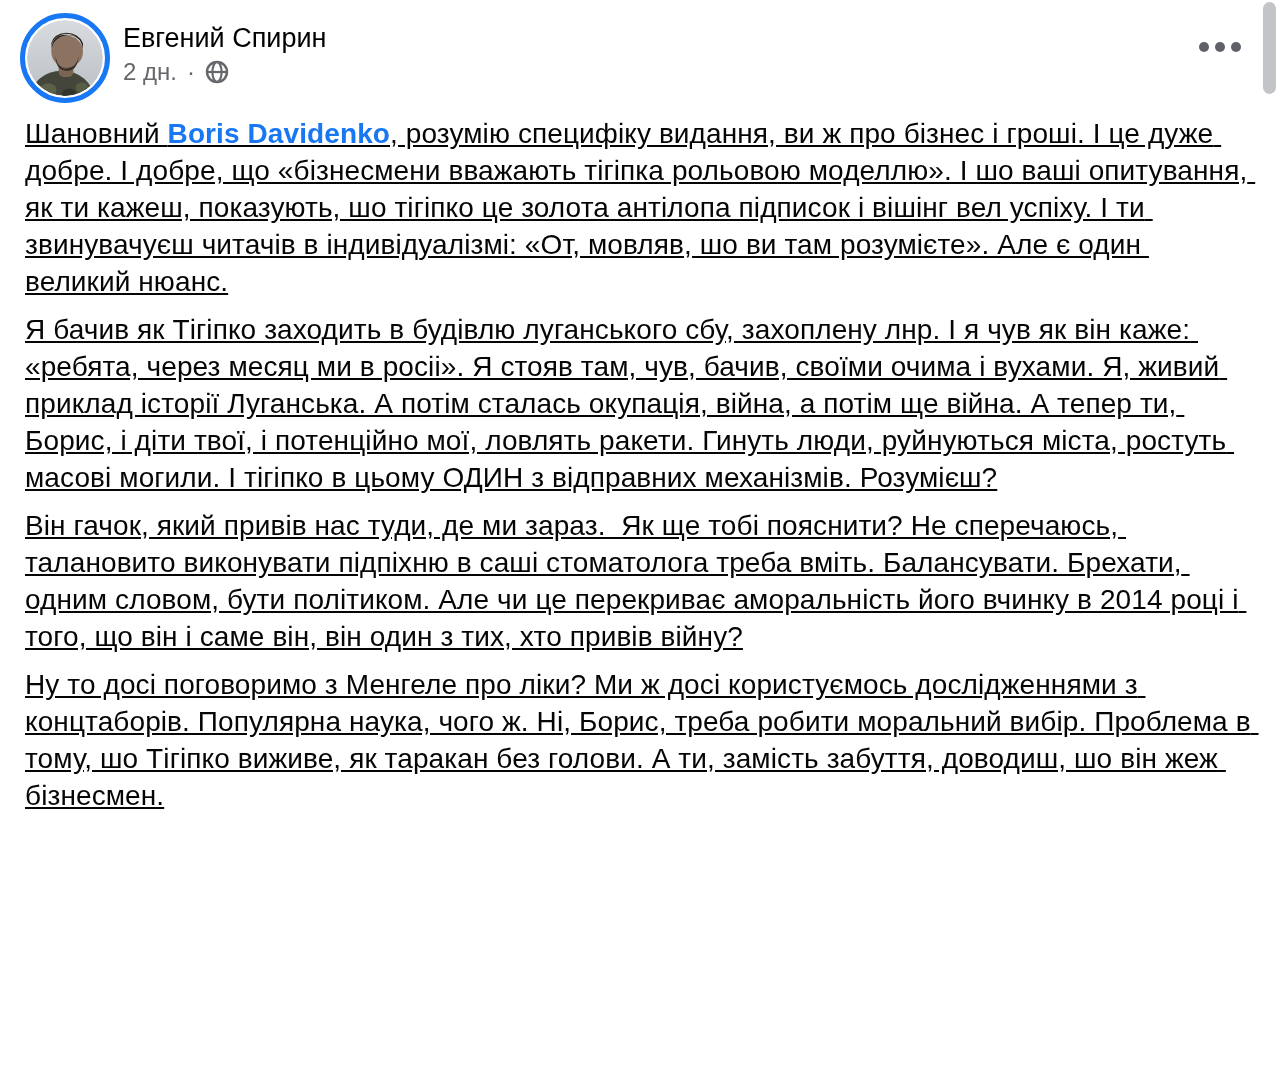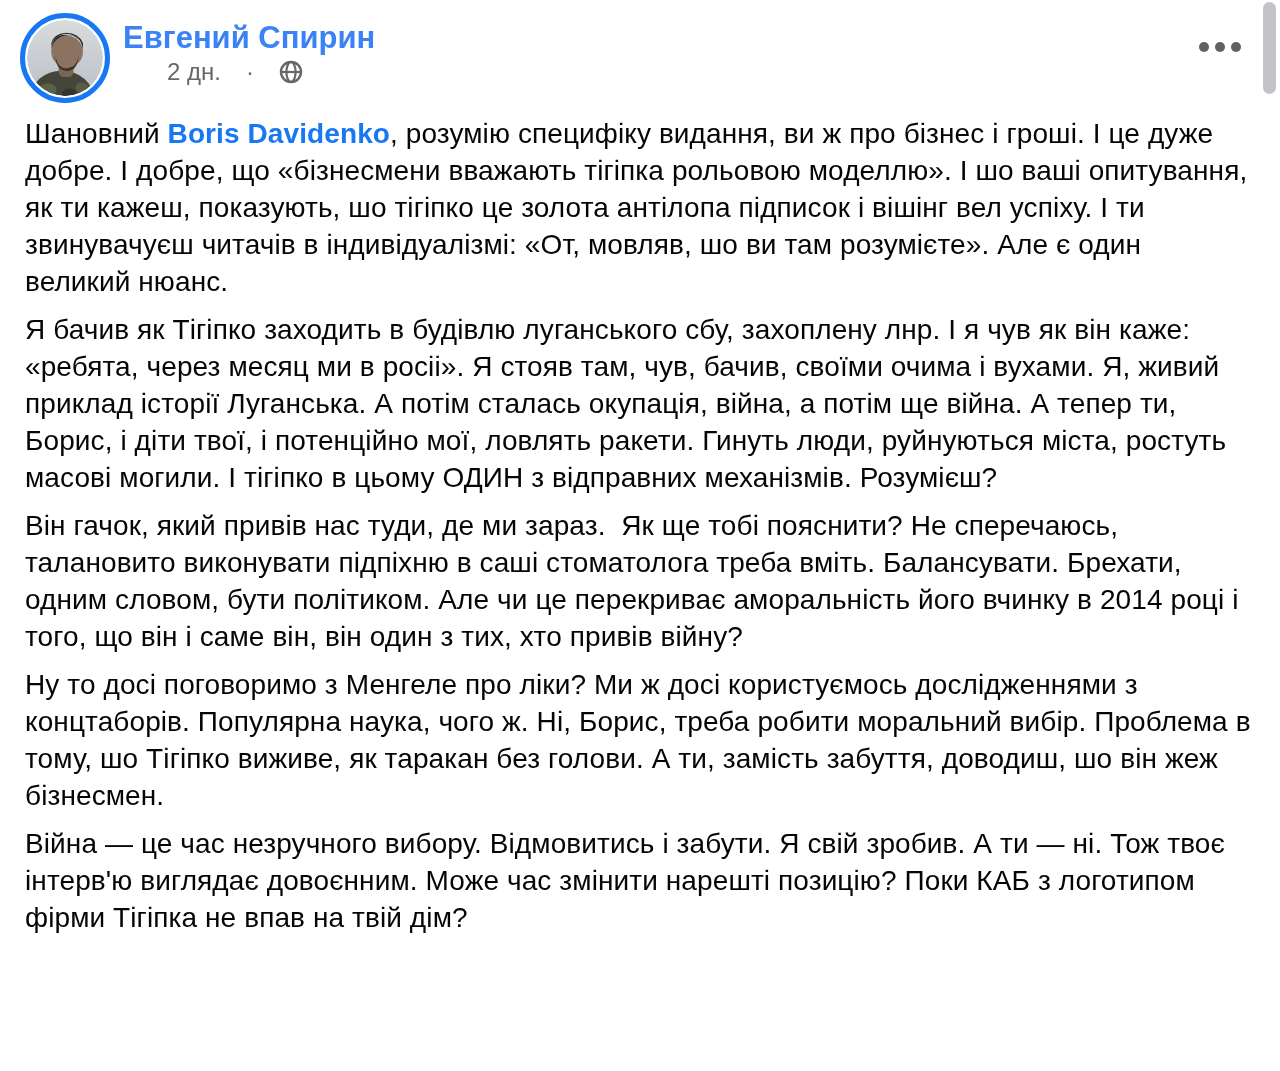--- a/index.html
+++ b/index.html
@@ -32,35 +32,34 @@
     flex: 0 0 auto;
     cursor: pointer;
     background: #ffffff;
   }
   .avatar-ring svg { display: block; width: 76px; height: 76px; border-radius: 50%; }
   .header-text {
     margin-left: 13px;
     padding-top: 9px;
   }
   .author-name {
-    font-size: 31px;
-    font-weight: 700;
-    color: #3b82f6;
+    font-size: 27px;
+    font-weight: 400;
+    color: #000000;
     line-height: 32px;
     cursor: pointer;
   }
   .meta-row {
     display: flex;
     align-items: center;
-    gap: 25px;
+    gap: 10px;
     margin-top: 3px;
     font-size: 24px;
     color: #65676B;
     line-height: 30px;
-    margin-left: 44px;
   }
   .meta-row .sep { color: #65676B; }
   .globe-icon svg { display: block; }
 
   .options-button {
     position: absolute;
     top: 36px;
     right: 33px;
     display: flex;
     gap: 6px;
@@ -80,20 +79,21 @@
   .post-body {
     padding: 4px 26px 0 25px;
     color: #050505;
     font-size: 28px;
     line-height: 37px;
     letter-spacing: 0.1px;
   }
   .post-body p {
     margin: 0 0 11px 0;
     white-space: pre-wrap;
+    text-decoration: underline;
   }
   .mention {
     color: #1877F2;
     font-weight: 700;
     text-decoration: none;
     cursor: pointer;
   }
 
   
   .scrollbar-thumb {
@@ -165,18 +165,17 @@
       <span class="dot"></span>
       <span class="dot"></span>
     </button>
   </div>
 
   <div class="post-body">
     <p><span>Шановний </span><a class="mention">Boris Davidenko</a><span>, розумію специфіку видання, ви ж про бізнес і гроші. І це дуже добре. І добре, що «бізнесмени вважають тігіпка рольовою моделлю». І шо ваші опитування, як ти кажеш, показують, шо тігіпко це золота антілопа підписок і вішінг вел успіху. І ти звинувачуєш читачів в індивідуалізмі: «От, мовляв, шо ви там розумієте». Але є один великий нюанс.</span></p>
     <p>Я бачив як Тігіпко заходить в будівлю луганського сбу, захоплену лнр. І я чув як він каже: «ребята, через месяц ми в росіі». Я стояв там, чув, бачив, своїми очима і вухами. Я, живий приклад історії Луганська. А потім сталась окупація, війна, а потім ще війна. А тепер ти, Борис, і діти твої, і потенційно мої, ловлять ракети. Гинуть люди, руйнуються міста, ростуть масові могили. І тігіпко в цьому ОДИН з відправних механізмів. Розумієш?</p>
     <p>Він гачок, який привів нас туди, де ми зараз.  Як ще тобі пояснити? Не сперечаюсь, талановито виконувати підпіхню в саші стоматолога треба вміть. Балансувати. Брехати, одним словом, бути політиком. Але чи це перекриває аморальність його вчинку в 2014 році і того, що він і саме він, він один з тих, хто привів війну?</p>
     <p>Ну то досі поговоримо з Менгеле про ліки? Ми ж досі користуємось дослідженнями з концтаборів. Популярна наука, чого ж. Ні, Борис, треба робити моральний вибір. Проблема в тому, шо Тігіпко виживе, як таракан без голови. А ти, замість забуття, доводиш, шо він жеж бізнесмен.</p>
-    <p>Війна — це час незручного вибору. Відмовитись і забути. Я свій зробив. А ти — ні. Тож твоє інтерв'ю виглядає довоєнним. Може час змінити нарешті позицію? Поки КАБ з логотипом фірми Тігіпка не впав на твій дім?</p>
   </div>
 
   <div class="scrollbar-thumb"></div>
 
 </div>
 
 </body></html>

